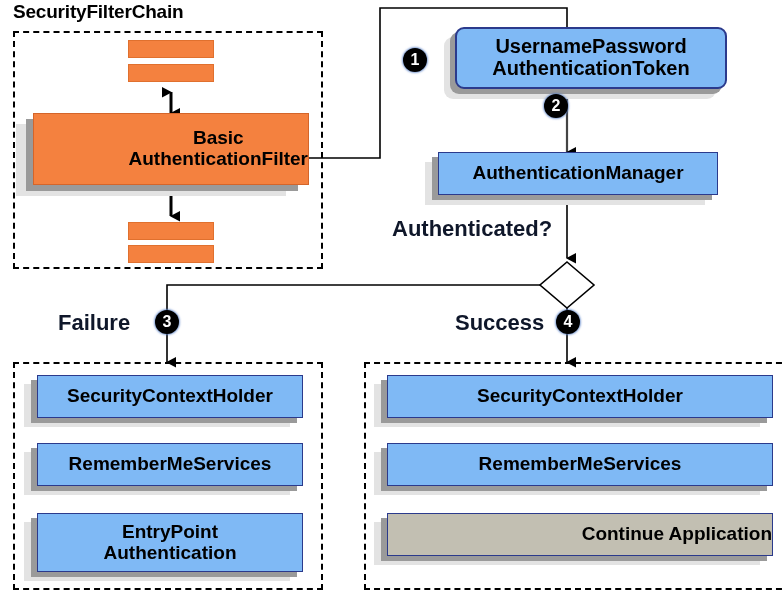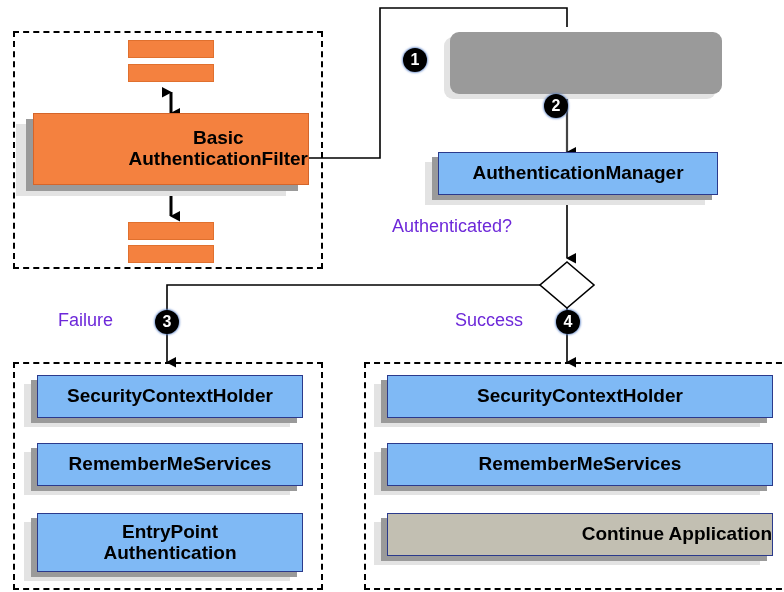--- a/index.html
+++ b/index.html
@@ -114,23 +114,23 @@
     font-weight: bold;
     display: flex;
     align-items: center;
     justify-content: center;
     z-index: 9;
     box-shadow: 0 0 2px 1px rgba(90,130,200,0.75);
   }
   
   .edge-label {
     position: absolute;
-    font-size: 18px;
-    font-weight: normal;
-    color: #6d28d9;
+    font-size: 22px;
+    font-weight: bold;
+    color: #0f172a;
     white-space: nowrap;
     z-index: 8;
   }
 </style>
 </head>
 <body>
 
 <div id="canvas">
 
   <svg class="svg-layer" viewBox="0 0 784 592" width="784" height="592">
@@ -153,40 +153,47 @@
 
     <line x1="567" y1="196" x2="567" y2="258" stroke="#000000" stroke-width="1.6" marker-end="url(#arrow-down)"></line>
 
     <polygon points="567,262 594,285 567,308 540,285" fill="#ffffff" stroke="#000000" stroke-width="1.6"></polygon>
 
     <line x1="567" y1="308" x2="567" y2="362" stroke="#000000" stroke-width="1.6" marker-end="url(#arrow-down)"></line>
 
     <polyline points="540,285 167,285 167,362" fill="none" stroke="#000000" stroke-width="1.6" marker-end="url(#arrow-down)"></polyline>
   </svg>
 
+  <div class="group-title" style="left:13px; top:1px;">SecurityFilterChain</div>
 
   <div class="dashed-box" style="left:13px; top:31px; width:310px; height:238px;"></div>
 
   <div class="bar-orange" style="left:128px; top:40px; width:86px; height:18px;"></div>
   <div class="bar-orange" style="left:128px; top:64px; width:86px; height:18px;"></div>
 
   <div class="shadow-light" style="left:16px; top:124px; width:270px; height:72px;"></div>
   <div class="shadow-dark" style="left:26px; top:119px; width:272px; height:72px;"></div>
   <div class="node node-orange" style="left:33px; top:113px; width:276px; height:72px;justify-content:flex-end;">
     <span>
       <span class="lbl">Basic</span>
       <span class="lbl">AuthenticationFilter</span>
     </span>
   </div>
 
   <div class="bar-orange" style="left:128px; top:222px; width:86px; height:18px;"></div>
   <div class="bar-orange" style="left:128px; top:245px; width:86px; height:18px;"></div>
 
   <div class="shadow-light round" style="left:444px; top:37px; width:272px; height:62px;"></div>
   <div class="shadow-dark round" style="left:450px; top:32px; width:272px; height:62px;"></div>
+  <div class="node node-blue-round" style="left:455px; top:27px; width:272px; height:62px;">
+    <span>
+      <span class="lbl">UsernamePassword</span>
+      <span class="lbl">AuthenticationToken</span>
+    </span>
+  </div>
 
   <div class="badge" style="left:403px; top:48px;">1</div>
 
   <div class="badge" style="left:544px; top:94px;">2</div>
 
   <div class="shadow-light" style="left:425px; top:162px; width:280px; height:43px;"></div>
   <div class="shadow-dark" style="left:432px; top:157px; width:280px; height:43px;"></div>
   <div class="node node-blue" style="left:438px; top:152px; width:280px; height:43px;">
     <span class="lbl">AuthenticationManager</span>
   </div>

